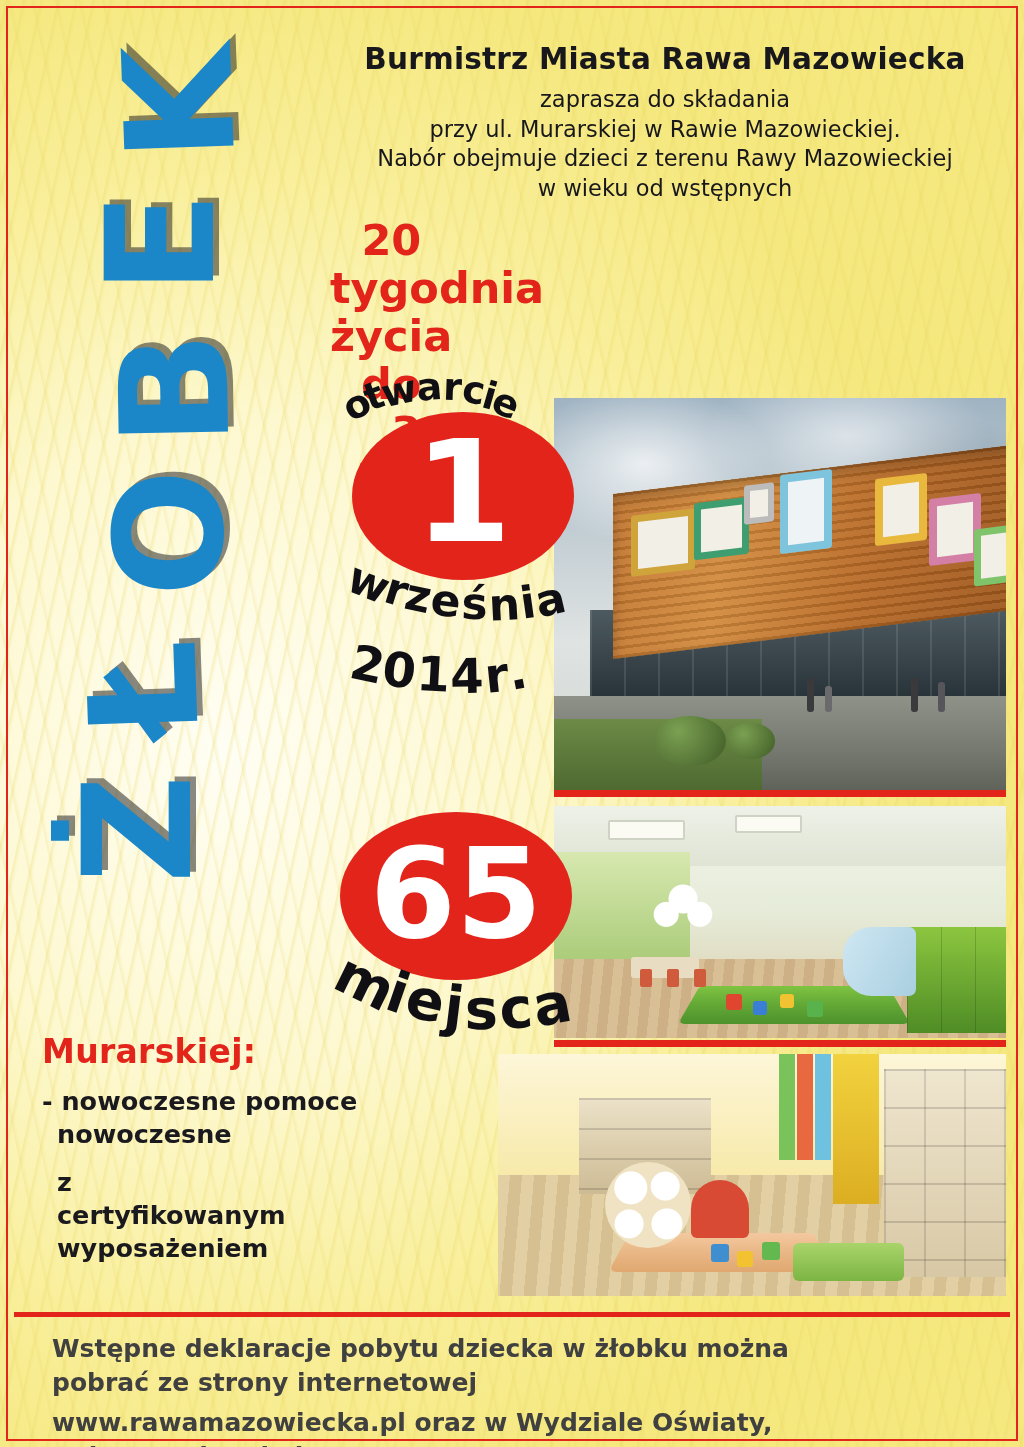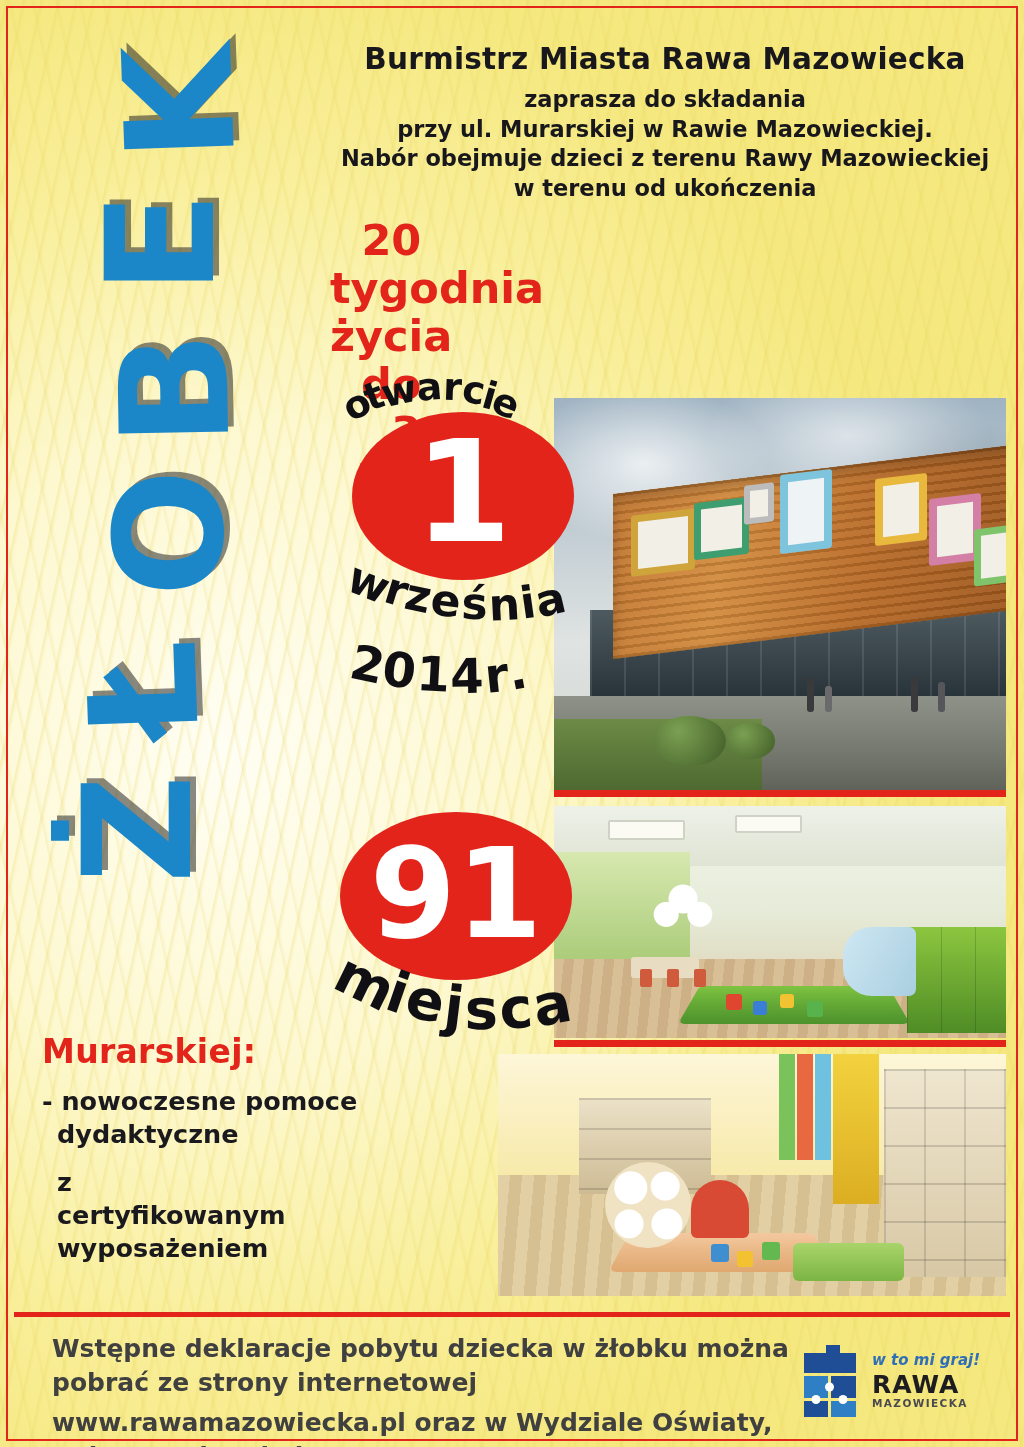--- a/index.html
+++ b/index.html
@@ -91,21 +91,21 @@
   }
   .header .line1 {
     font-size: 29.5px;
     font-weight: bold;
     color: #18181c;
     letter-spacing: .2px;
     margin-bottom: 9px;
   }
   .header .line {
     font-size: 22.5px;
-    font-weight: bold;
+    font-weight: normal;
     color: #18181c;
     line-height: 1.32;
   }
   .header .big-red {
     margin-top: 12px;
     font-size: 43px;
     font-weight: bold;
     color: #e2241b;
     line-height: 1.12;
     text-align: right;
@@ -417,42 +417,42 @@
     <span class="z-o">O</span>
     <span class="z-l">Ł</span>
     <span class="z-zz">Ż</span>
   </div>
 
   <div class="header">
     <div class="line1">Burmistrz Miasta Rawa Mazowiecka</div>
     <div class="line">zaprasza do składania</div>
     <div class="line">przy ul. Murarskiej w Rawie Mazowieckiej.</div>
     <div class="line">Nabór obejmuje dzieci z terenu Rawy Mazowieckiej</div>
-    <div class="line">w terenu od ukończenia</div>
+    <div class="line">w wieku od wstępnych</div>
     <div class="big-red">
       <span class="l2">20 tygodnia życia</span>
       <span class="l2">do 3 lat</span>
     </div>
   </div>
 
   <div class="curvy w-otwarcie">
     <span>o</span><span>t</span><span>w</span><span>a</span><span>r</span><span>c</span><span>i</span><span>e</span>
   </div>
   <div class="badge badge-1">
     <span class="num">1</span>
   </div>
   <div class="curvy w-wrzesnia">
     <span>w</span><span>r</span><span>z</span><span>e</span><span>ś</span><span>n</span><span>i</span><span>a</span>
   </div>
   <div class="curvy w-2014">
     <span>2</span><span>0</span><span>1</span><span>4</span><span>r</span><span>.</span>
   </div>
 
   <div class="badge badge-2">
-    <span class="num">91</span>
+    <span class="num">65</span>
   </div>
   <div class="curvy w-miejsca">
     <span>m</span><span>i</span><span>e</span><span>j</span><span>s</span><span>c</span><span>a</span>
   </div>
 
   <div class="photo photo-1">
     <div class="p1-sky"></div>
     <div class="p1-clouds"></div>
     <div class="p1-ground"></div>
     <div class="p1-glass"></div>
@@ -515,46 +515,29 @@
     <div class="p3-toy q1"></div>
     <div class="p3-toy q2"></div>
     <div class="p3-toy q3"></div>
   </div>
 
   <div class="offer">
     <h2>Murarskiej:</h2>
     <ul>
       <li>
         <span>- nowoczesne pomoce</span>
-        <span class="l2">dydaktyczne</span>
+        <span class="l2">nowoczesne</span>
       </li>
       <li>
         <span class="l2">z certyfikowanym wyposażeniem</span>
       </li>
     </ul>
   </div>
 
   <div class="rule rule-bottom"></div>
 
   <div class="footer">
     <p>Wstępne deklaracje pobytu dziecka w żłobku można pobrać ze strony internetowej</p>
     <p>www.rawamazowiecka.pl oraz w Wydziale Oświaty, Kultury, Zdrowia i Sportu</p>
     <p>Urzędu Miasta Rawa Mazowiecka, Pl. Piłsudskiego 5, pokój nr 5 i 7, tel. 46 814 37 69</p>
   </div>
 
-  <div class="logo">
-    <svg class="logo-mark" viewBox="0 0 66 76">
-      <path d="M8 30 L8 10 L30 10 L30 2 L44 2 L44 10 L60 10 L60 30 Z" fill="#1f4e96"></path>
-      <rect x="8" y="33" width="24" height="22" fill="#2f7fc4"></rect>
-      <rect x="35" y="33" width="25" height="22" fill="#1f4e96"></rect>
-      <rect x="8" y="58" width="24" height="16" fill="#1f4e96"></rect>
-      <rect x="35" y="58" width="25" height="16" fill="#2f7fc4"></rect>
-      <circle cx="33.5" cy="44" r="4.5" fill="#ffffff"></circle>
-      <circle cx="20" cy="56.5" r="4.5" fill="#ffffff"></circle>
-      <circle cx="47" cy="56.5" r="4.5" fill="#ffffff"></circle>
-    </svg>
-    <div class="logo-text">
-      <div class="logo-slogan">w to mi graj!</div>
-      <div class="logo-city">RAWA</div>
-      <div class="logo-region">MAZOWIECKA</div>
-    </div>
-  </div>
 </div>
 
 </body></html>

